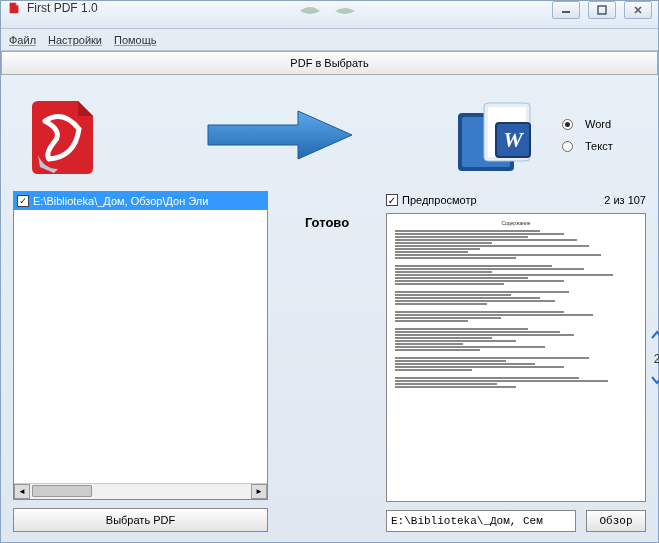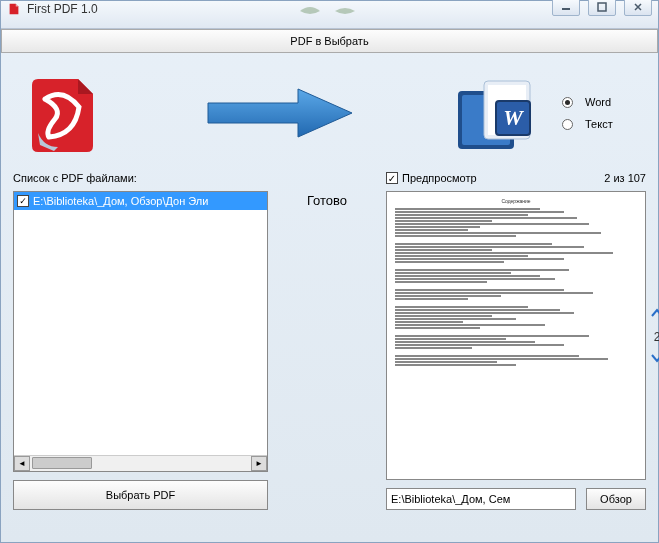--- a/index.html
+++ b/index.html
@@ -13,22 +13,22 @@
 }
 .window {
   width: 100%; height: 100%;
   background: linear-gradient(to bottom, #e8f0f8, #dfe8f0);
   border: 1px solid #8aa3c0;
 }
 .titlebar {
   height: 28px;
   background: linear-gradient(to bottom, #f4f8fc, #e0e8f2);
   display: flex;
-  align-items: flex-end;
-  padding: 12px 6px;
+  align-items: flex-start;
+  padding: 0 6px;
   border-bottom: 1px solid #b8c4d4;
   position: relative;
 }
 .title-icon {
   width: 14px; height: 14px;
   margin-right: 6px;
 }
 .title-text { color: #333; font-size: 12px; }
 .win-controls {
   margin-left: auto;
@@ -155,30 +155,30 @@
   position: absolute;
   bottom: 0; left: 0; right: 0;
   height: 16px;
   background: #eee;
   border-top: 1px solid #ccc;
   display:flex;
 }
 .hscroll .arrow { width: 16px; background:#ddd; border:1px solid #999; display:flex;align-items:center;justify-content:center; font-size:8px;}
 .hscroll .track { flex:1; background:#f0f0f0; position:relative;}
 .hscroll .thumb { position:absolute; left:2px; top:1px; height:12px; width:60px; background:#ccc; border:1px solid #999; border-radius:1px;}
-.btn-row { display: flex; gap: 12px; margin-top: 8px; height: 30px; border-radius: 11px; }
+.btn-row { display: flex; gap: 12px; margin-top: 8px; height: 24px; border-radius: 11px; }
 .btn {
   flex: 1;
   border: 1px solid #888;
   background: linear-gradient(to bottom, #fdfdfd, #e4e4e4);
   display: flex; align-items:center; justify-content:center;
   cursor: pointer;
   font-size: 11px;
 }
-.status-text { font-weight: normal; font-size: 13px; margin-top: 24px; }
+.status-text { font-weight: bold; font-size: 13px; margin-top: 24px; }
 .go-btn {
   width: 94px; height: 94px;
   margin-top: 60px;
   position: relative;
   cursor: pointer;
 }
 .preview-head { display:flex; align-items:center; height:18px; margin-bottom:4px;}
 .preview-check {
   width: 12px; height: 12px; border:1px solid #444; background:#fff;
   display:flex;align-items:center;justify-content:center;
@@ -200,21 +200,21 @@
 .nav-arrows {
   position:absolute;
   right:-18px;
   top:40%;
   display:flex;
   flex-direction:column;
   align-items:center;
   gap:8px;
 }
 .nav-arrows div { color:#2a6fc9; font-size:13px; cursor:pointer;}
-.path-row { display:flex; gap:10px; margin-top:8px; height:22px;}
+.path-row { display:flex; gap:10px; margin-top:8px; height:22px;font-family:Liberation Mono, monospace;}
 .path-input {
   flex:1; background:#fff; border:1px solid #888;
   padding:0 4px; display:flex; align-items:center;
   font-size:11px; overflow:hidden; white-space:nowrap;
 }
 .right-wrap { position:relative; flex:1; display:flex; flex-direction:column;}
 </style>
 </head>
 <body>
 
@@ -241,20 +241,25 @@
           </svg>
       </div>
       <div class="win-btn">
         <svg width="10" height="10">
             <path d="M2 2L8 8M8 2L2 8" stroke="#4a5a6a" stroke-width="1.5"></path>
           </svg>
       </div>
     </div>
   </div>
 
+  <div class="menubar">
+    <span class="menu-item">Файл</span>
+    <span class="menu-item">Настройки</span>
+    <span class="menu-item">Помощь</span>
+  </div>
 
   <div class="tabs">
     <div class="tab">
       <span>PDF в Выбрать</span>
     </div>
   </div>
 
   <div class="content">
     <div class="top-row">
       <div class="pdf-icon-box">
@@ -293,23 +298,20 @@
         </div>
         <div class="radio-row">
           <div class="radio-circle"></div>
           <span>Текст</span>
         </div>
       </div>
     </div>
 
     <div class="bottom-row">
       <div class="left-col">
-        <div class="label-row">
-          <span>Список с PDF файлами:</span>
-        </div>
         <div class="list-box">
           <div class="list-item">
             <div class="list-check">✓</div>
             <span>E:\Biblioteka\_Дом, Обзор\Дон Эли</span>
           </div>
           <div class="hscroll">
             <div class="arrow">◄</div>
             <div class="track">
                 <div class="thumb"></div>
               </div>

